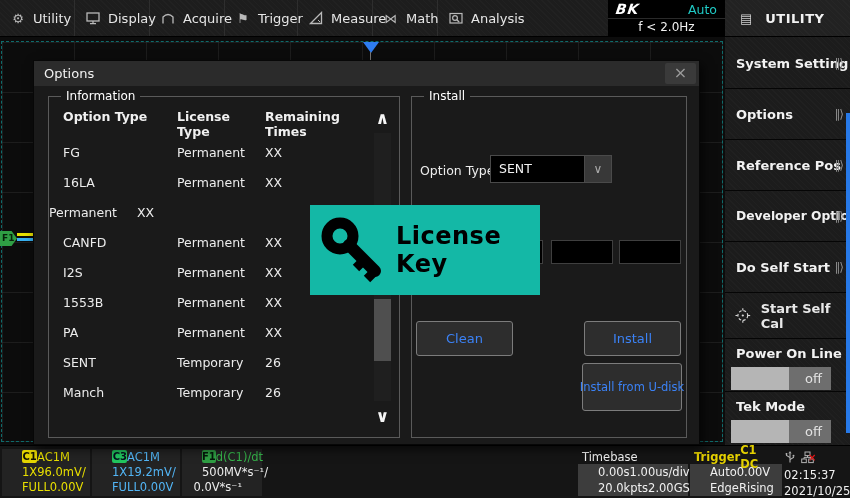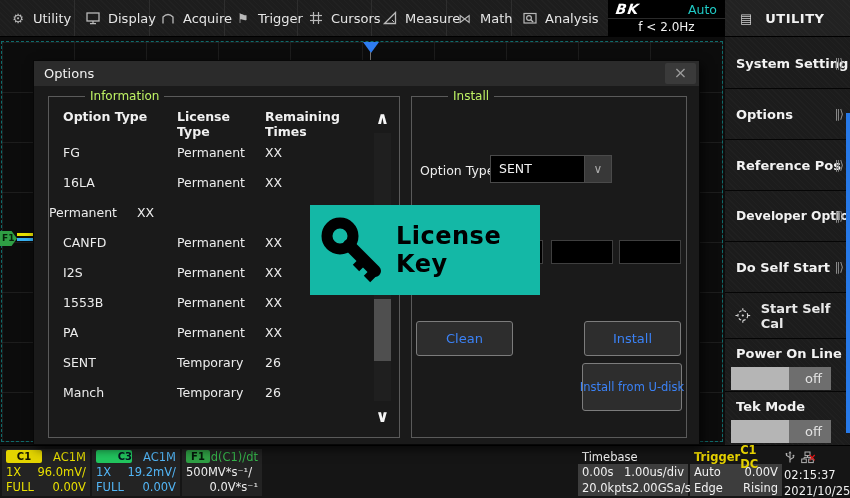--- a/index.html
+++ b/index.html
@@ -73,21 +73,21 @@
   
   .dialog {
     position:absolute; left:33px; top:60px; width:667px; height:385px;
     background:#1a1a1a; border:1px solid #070707; box-shadow:3px 4px 10px rgba(0,0,0,.65); z-index:20;
   }
   .dlg-title { position:absolute; left:0; top:0; right:0; height:25px; background:#2b2b2b;
     font-size:13px; color:#f2f2f2; line-height:25px; padding-left:10px; }
   .dlg-close { position:absolute; right:3px; top:2px; width:31px; height:21px; background:#3a3a3a;
     border-radius:2px; color:#9a9a9a; font-size:16px; line-height:20px; text-align:center; cursor:pointer; }
   .fieldset { position:absolute; border:1px solid #5a5a5a; }
-  .legend { position:absolute; top:-8px; left:12px; background:#1a1a1a; padding:0 5px; font-size:12px; color:#bef264;margin-left:24px; }
+  .legend { position:absolute; top:-8px; left:12px; background:#1a1a1a; padding:0 5px; font-size:12px; color:#ffffff; }
   .fs-info { left:14px; top:35px; width:352px; height:342px; }
   .fs-install { left:377px; top:35px; width:276px; height:342px; }
   .tbl-head { position:absolute; left:0; top:12px; right:34px; display:flex; font-size:12.5px; font-weight:600; color:#f0f0f0; }
   .tbl-rows { position:absolute; left:0; top:40px; right:34px; }
   .tbl-row { display:flex; height:30px; align-items:center; font-size:12.5px; color:#ececec; }
   .col-a { width:128px; padding-left:14px; }
   .col-b { width:88px; }
   .col-c { flex:1; }
   .vscroll { position:absolute; right:5px; top:10px; bottom:10px; width:23px; }
   .vs-arrow { position:absolute; left:0; width:23px; height:22px; color:#f5f5f5; font-size:17px; font-weight:bold;
@@ -105,21 +105,21 @@
     color:#3b82f6; font-size:13px; display:flex; align-items:center; justify-content:center;
     cursor:pointer; white-space:nowrap; }
   .btn.small-text { font-size:11.5px; }
   
   .license-img { position:absolute; left:310px; top:205px; width:230px; height:90px; background:#14b8a6; z-index:50; }
   .license-text { position:absolute; left:86px; top:50%; transform:translateY(-50%);
     font-size:24px; font-weight:bold; color:#000; letter-spacing:.5px; }
   
   .statusbar { position:absolute; left:0; top:445px; width:850px; height:53px; background:#151515; border-top:1px solid #000; }
   .blk { position:absolute; top:3px; height:47px; background:#232323; font-size:11.5px; }
-  .blk .row { display:flex; justify-content:space-between; align-items:center; height:15px; padding:0 4px; }
+  .blk .row { display:flex; justify-content:space-between; align-items:center; height:15px; padding:0 20px; }
   .badge { display:inline-block; width:36px; height:13px; border-radius:2px; font-size:10px; font-weight:bold;
     text-align:center; line-height:13px; }
   .c1-text { color:#e8df00; } .badge-c1 { background:#e3d400; color:#141400; }
   .c3-text { color:#52b5f5; } .badge-c3 { background:#22c55e; color:#04121f;text-align:right; }
   .f1-text { color:#35b34a; } .badge-f1 { background:#2f9e44; color:#04180a; }
   .white-val { color:#ececec; }
   .info-blk .hdr { height:15px; display:flex; justify-content:space-between; align-items:center; padding:0 4px; background:transparent; }
   .info-blk .body { background:#3d3d3d; }
   .info-blk .body .row { height:16px; color:#f0f0f0; }
   .tb-title { color:#f2f2f2; }
@@ -149,31 +149,20 @@
     </div>
     <div class="menu-item" style="width:75px">
       <svg class="mi" width="14" height="14" viewBox="0 0 14 14">
           <path d="M2,12.5 L2,6 Q7,1 12,6 L12,12.5" fill="none" stroke="#b9b9b9" stroke-width="1.3"></path>
         </svg>
       <span>Acquire</span>
     </div>
     <div class="menu-item" style="width:73px">
       <span class="mi">⚑</span>
       <span>Trigger</span>
-    </div>
-    <div class="menu-item" style="width:74px">
-      <svg class="mi" width="14" height="14" viewBox="0 0 14 14">
-          <g stroke="#b9b9b9" stroke-width="1.2">
-            <line x1="4.5" y1="1" x2="4.5" y2="13"></line>
-            <line x1="9.5" y1="1" x2="9.5" y2="13"></line>
-            <line x1="1" y1="4.5" x2="13" y2="4.5"></line>
-            <line x1="1" y1="9.5" x2="13" y2="9.5"></line>
-          </g>
-        </svg>
-      <span>Cursors</span>
     </div>
     <div class="menu-item" style="width:75px">
       <svg class="mi" width="14" height="14" viewBox="0 0 14 14">
           <path d="M1.5,12.5 L12.5,1.5 L12.5,12.5 Z" fill="none" stroke="#b9b9b9" stroke-width="1.3"></path>
           <line x1="9" y1="9" x2="11" y2="11" stroke="#b9b9b9" stroke-width="1"></line>
         </svg>
       <span>Measure</span>
     </div>
     <div class="menu-item" style="width:65px">
       <span class="mi">⋈</span>

